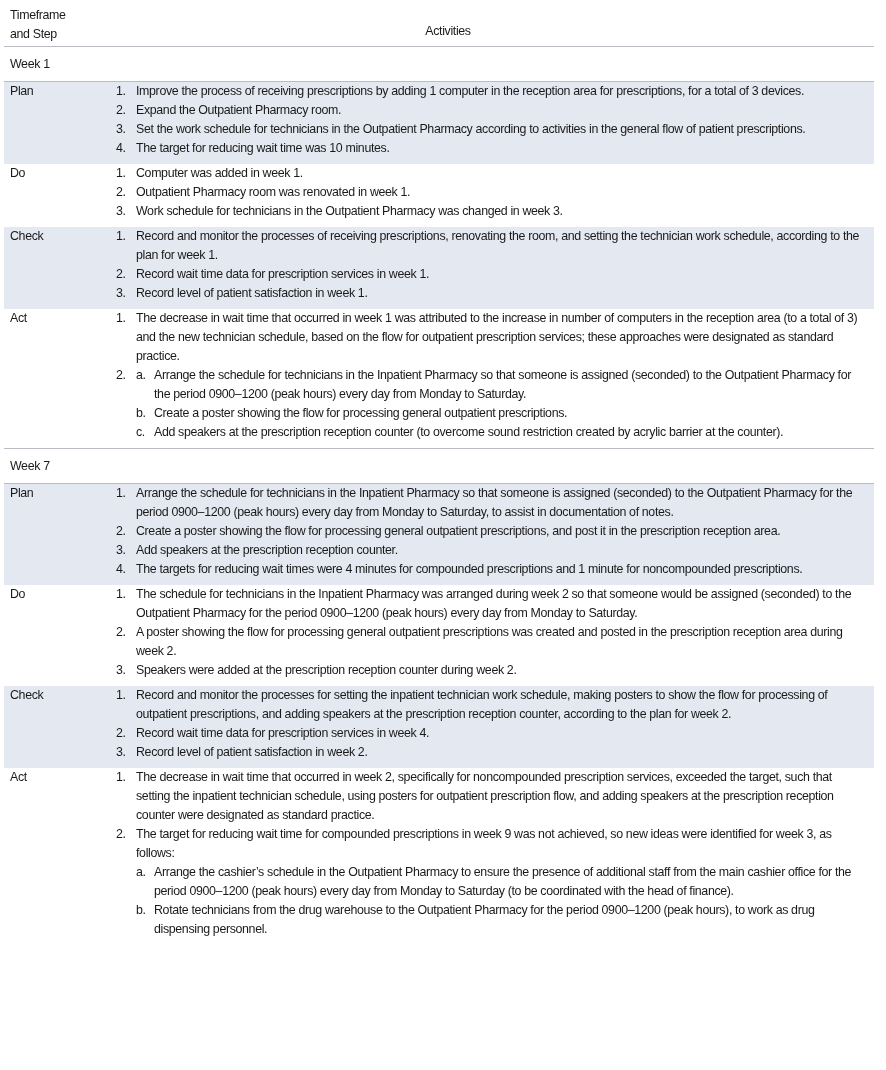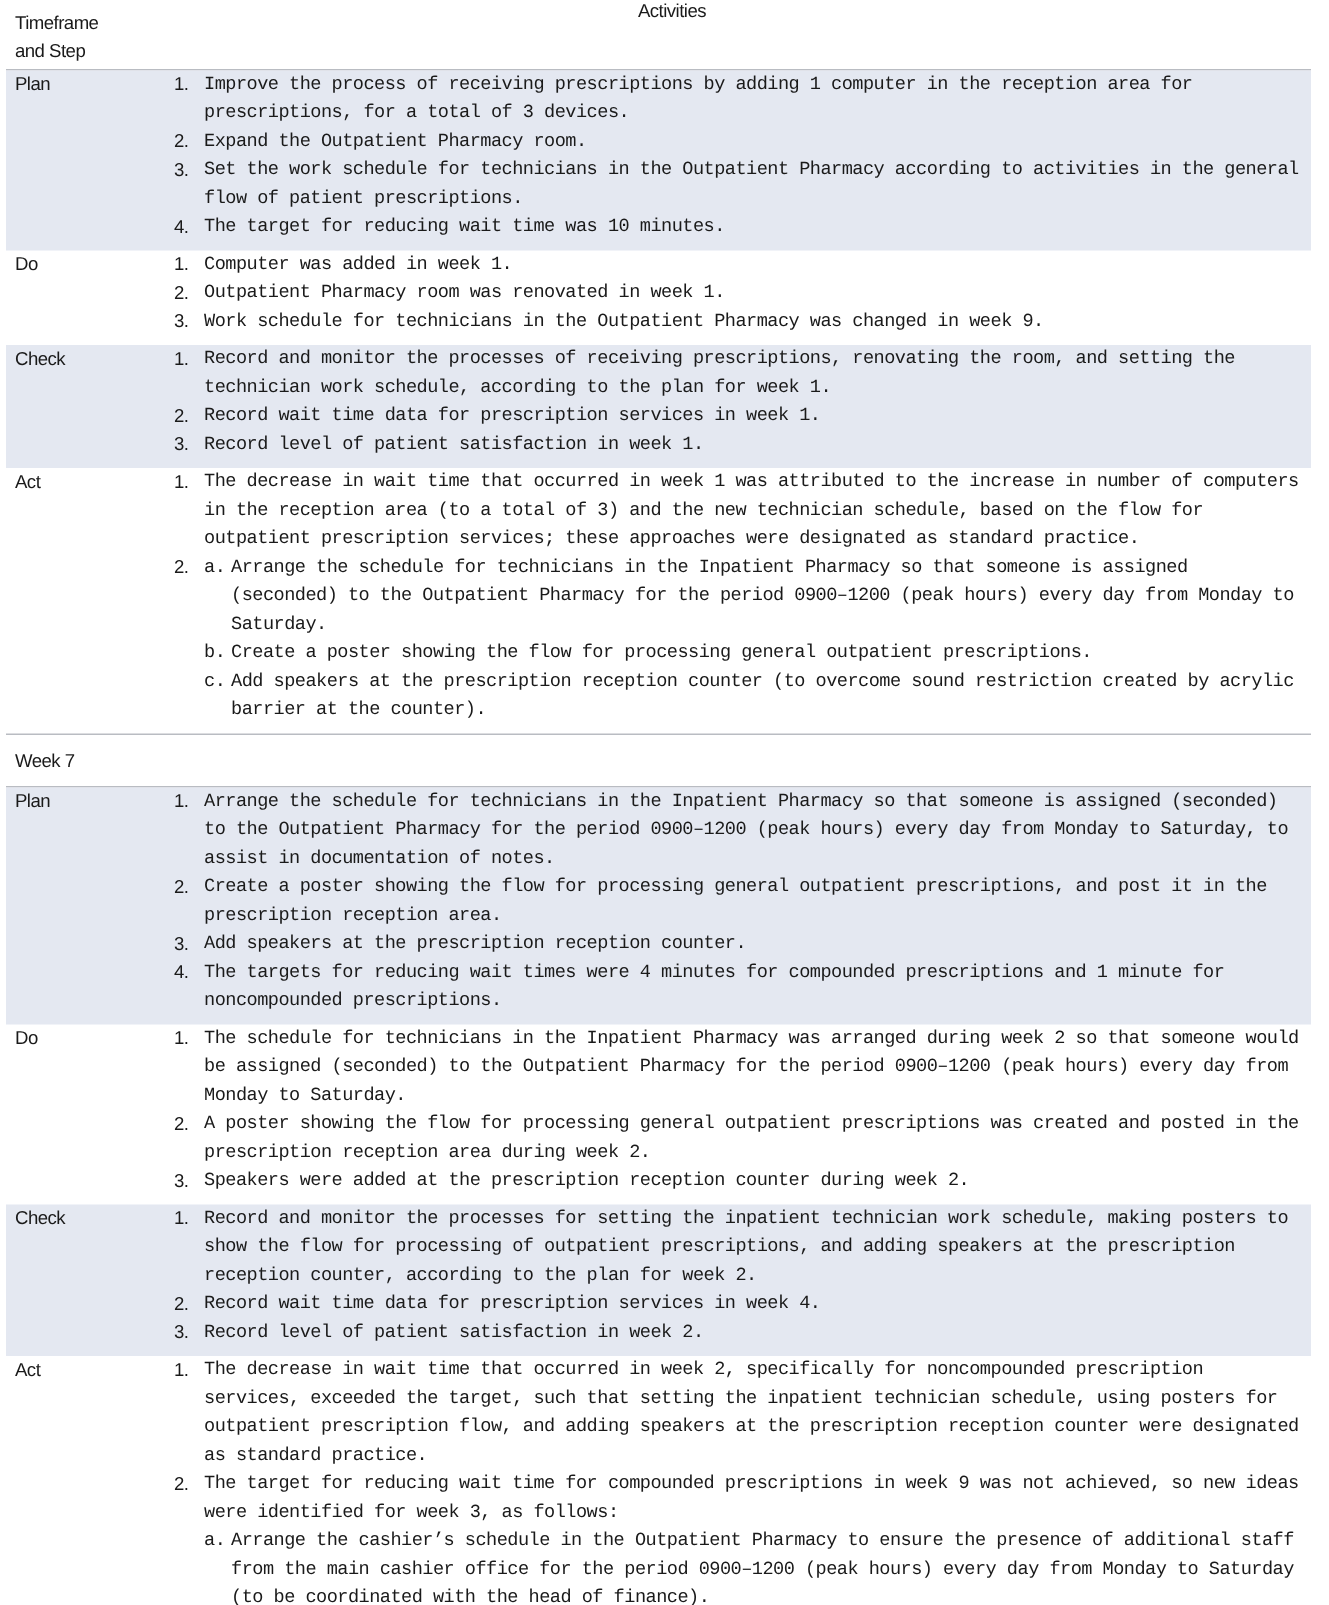--- a/index.html
+++ b/index.html
@@ -6,46 +6,47 @@
   body {
     width: 886px; height: 1070px; overflow: hidden;
     font-family: "Liberation Sans", sans-serif;
     color: #1a1a1a;
     font-size: 12.4px;
     letter-spacing: -0.35px;
   }
   .table { position: relative; margin-left: 4px; width: 870px; }
   .hdr { display: flex; height: 46px; border-bottom: 1.5px solid #b9bcc2; }
   .hdr .c1 { width: 108px; padding: 6px 0 0 6px; line-height: 19px; box-sizing: border-box; }
-  .hdr .c2 { flex: 1; text-align: center; padding-right: 90px; box-sizing: border-box; }
+  .hdr .c2 { flex: 1; text-align: center; padding-top: 24px; padding-right: 90px; box-sizing: border-box; }
   .week { height: 34px; line-height: 34px; padding-left: 6px; border-bottom: 1.5px solid #b9bcc2; }
   .row { display: flex; padding: 0 0 6px 0; }
   .row.shade { background: #e4e8f1; }
   .step { width: 112px; padding-left: 6px; box-sizing: border-box; line-height: 19px; flex: none; }
   .acts { flex: 1; margin: 0; padding: 0; list-style: none; }
   .acts li { display: flex; line-height: 19px; }
   .num { width: 20px; flex: none; text-align: left; }
-  .txt { flex: 1; padding-right: 8px; font-family: Liberation Mono, monospace; }
+  .txt { flex: 1; padding-right: 8px; }
   .sub { margin: 0; padding: 0; list-style: none; }
   .sub li { display: flex; line-height: 19px; }
   .sub .num { width: 18px; }
   .week-gap { border-top: 1.5px solid #b9bcc2; }
 </style>
 </head>
 <body>
 
 <div class="table">
   <div class="hdr">
     <div class="c1">
       <div>Timeframe</div>
       <div>and Step</div>
     </div>
     <div class="c2">Activities</div>
   </div>
   <div id="body">
+      <div class="week">Week 1</div>
       <div class="row shade">
         <div class="step">Plan</div>
         <ul class="acts">
           <li>
             <span class="num">1.</span>
             <div class="txt">
               <div>Improve the process of receiving prescriptions by adding 1 computer in the reception area for prescriptions, for a total of 3 devices.</div>
             </div>
           </li>
           <li>
@@ -79,21 +80,21 @@
           </li>
           <li>
             <span class="num">2.</span>
             <div class="txt">
               <div>Outpatient Pharmacy room was renovated in week 1.</div>
             </div>
           </li>
           <li>
             <span class="num">3.</span>
             <div class="txt">
-              <div>Work schedule for technicians in the Outpatient Pharmacy was changed in week 9.</div>
+              <div>Work schedule for technicians in the Outpatient Pharmacy was changed in week 3.</div>
             </div>
           </li>
         </ul>
       </div>
       <div class="row shade">
         <div class="step">Check</div>
         <ul class="acts">
           <li>
             <span class="num">1.</span>
             <div class="txt">

